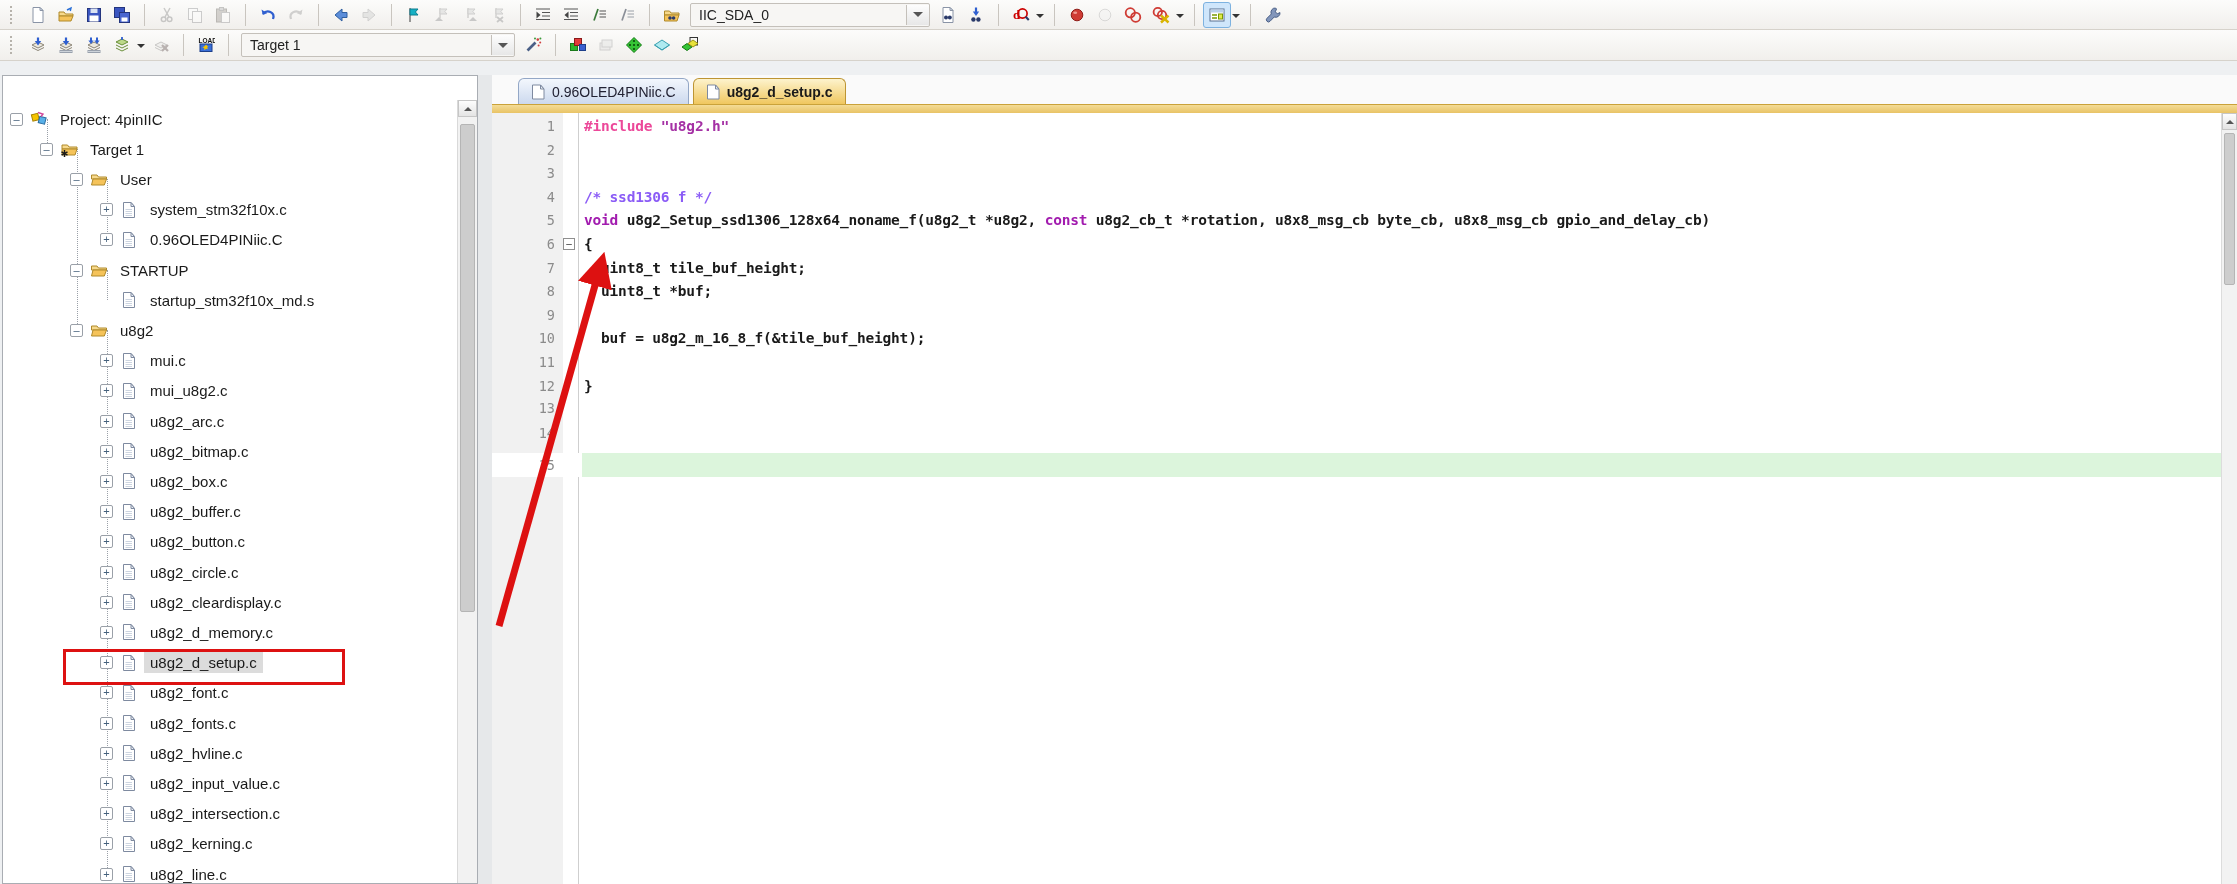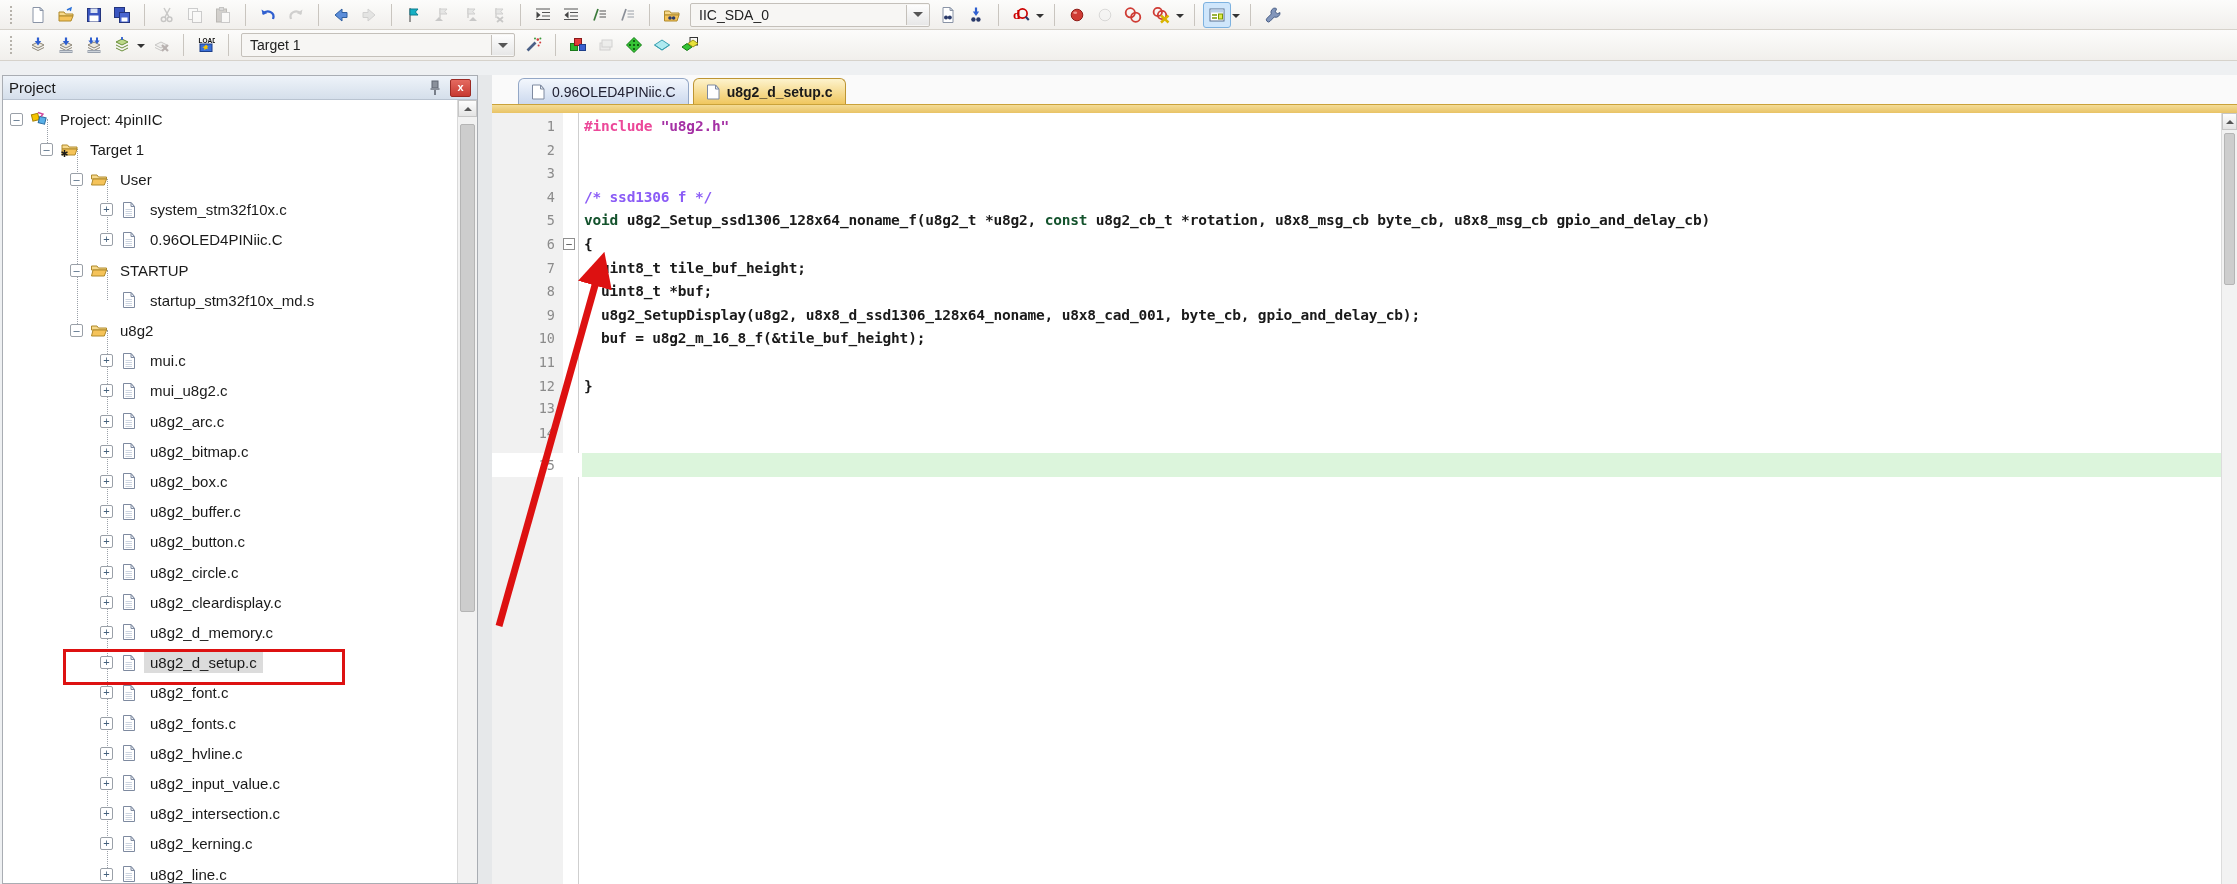--- a/index.html
+++ b/index.html
@@ -59,21 +59,21 @@
   #editor{position:absolute;left:492px;top:113px;right:15px;bottom:0;background:#fff;overflow:hidden}
   #gutter{position:absolute;left:0;top:0;bottom:0;width:71px;background:#f1f1f1}
   #gvline{position:absolute;left:86px;top:0;bottom:0;width:1px;background:#cfcfcf}
   .cline{position:absolute;left:0;right:0;height:24px}
   .cline.cur{background:#dcf5dc}
   .cline.cur::before{content:"";position:absolute;left:0;width:90px;top:0;bottom:0;background:#fff}
   .num{position:absolute;left:0;width:63px;top:3px;text-align:right;
        font:13.5px/18px "DejaVu Sans Mono",monospace;color:#8b8b8b}
   .code{position:absolute;left:92px;top:2px;white-space:pre;
         font:bold 14.5px/20px "DejaVu Sans Mono",monospace;color:#1a1a1a;letter-spacing:-0.2px}
-  .tk-kw{color:#14532d}
+  .tk-kw{color:#a21caf}
   .tk-com{color:#8b5cf6}
   .tk-pp{color:#ec4899}
   .tk-str{color:#a531a5}
   .fold{position:absolute;left:71px;width:12px;height:12px;box-sizing:border-box;border:1px solid #8f8f8f;
         background:#fff;font:10px/10px "Liberation Sans",sans-serif;text-align:center;color:#333;top:6px}
   #ed-scroll{position:absolute;right:0;top:113px;width:15px;bottom:0;background:#f2f2f2;border-left:1px solid #dcdcdc}
   
   #redbox{position:absolute;border:3px solid #dd0f0f;background:transparent;pointer-events:none}
   #arrow-svg{position:absolute;left:0;top:0;pointer-events:none}
 </style>
@@ -436,31 +436,20 @@
       <div class="tbtn">
         <svg width="18" height="18" viewBox="0 0 18 18">
           <rect x="9" y="1.5" width="7.5" height="7.5" fill="none" stroke="#333"></rect>
           <path d="M1 11l5-3.5 5 3.5-5 3.5z" fill="#35c435" stroke="#117a11"></path>
           <path d="M7 7.5L12 4l5 3.5-5 3.5z" fill="#e8e23a" stroke="#9a941a"></path>
         </svg>
       </div>
     </div>
 
   <div id="project-panel">
-    <div id="pp-header">
-      <span id="pp-title">Project</span>
-      <span id="pp-pin">
-        <svg width="14" height="16" viewBox="0 0 14 16">
-            <rect x="4" y="1" width="6" height="7" fill="#8a909a" stroke="#5f6570"></rect>
-            <rect x="2.5" y="8" width="9" height="2" fill="#8a909a"></rect>
-            <line x1="7" y1="10" x2="7" y2="15" stroke="#5f6570" stroke-width="1.6"></line>
-          </svg>
-      </span>
-      <span id="pp-close">x</span>
-    </div>
     <div id="tree">
         <div class="vline" style="left: 44px; top: 19px; height: 30.2px;"></div>
         <div class="vline" style="left: 74px; top: 49.2px; height: 181.2px;"></div>
         <div class="vline" style="left: 104px; top: 79.4px; height: 60.4px;"></div>
         <div class="vline" style="left: 104px; top: 170px; height: 30.2px;"></div>
         <div class="vline" style="left: 104px; top: 230.4px; height: 543.6px;"></div>
         <div class="trow" style="top: 4px; left: 7px;">
           <div class="exp">–</div>
           <span class="ticon">
             <svg width="18" height="18" viewBox="0 0 18 18">
@@ -917,21 +906,20 @@
         <div class="cline" style="top: 142.6px;">
           <span class="num">7</span>
           <span class="code"><span class="">  uint8_t tile_buf_height;</span></span>
         </div>
         <div class="cline" style="top: 166.2px;">
           <span class="num">8</span>
           <span class="code"><span class="">  uint8_t *buf;</span></span>
         </div>
         <div class="cline" style="top: 189.8px;">
           <span class="num">9</span>
-          <span class="code"><span class="">  u8g2_SetupDisplay(u8g2, u8x8_d_ssd1306_128x64_noname, u8x8_cad_001, byte_cb, gpio_and_delay_cb);</span></span>
         </div>
         <div class="cline" style="top: 213.4px;">
           <span class="num">10</span>
           <span class="code"><span class="">  buf = u8g2_m_16_8_f(&amp;tile_buf_height);</span></span>
         </div>
         <div class="cline" style="top: 237px;">
           <span class="num">11</span>
         </div>
         <div class="cline" style="top: 260.6px;">
           <span class="num">12</span>

